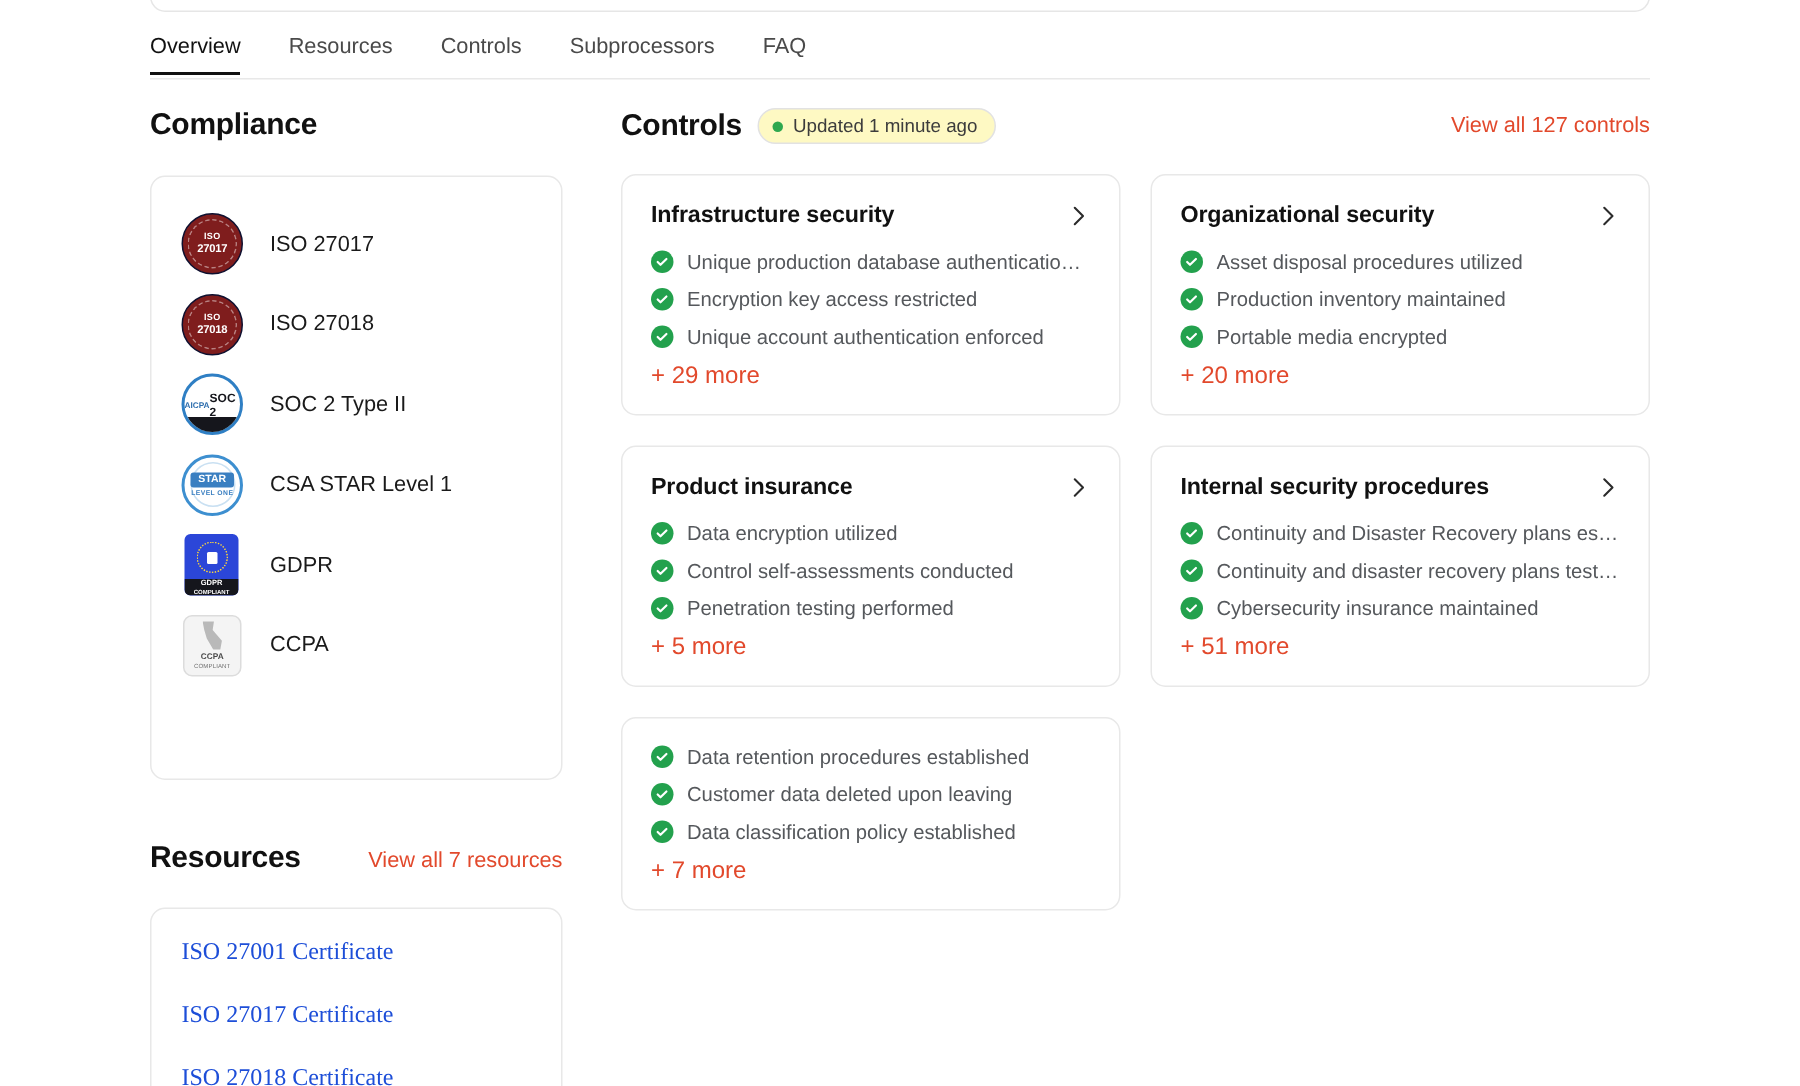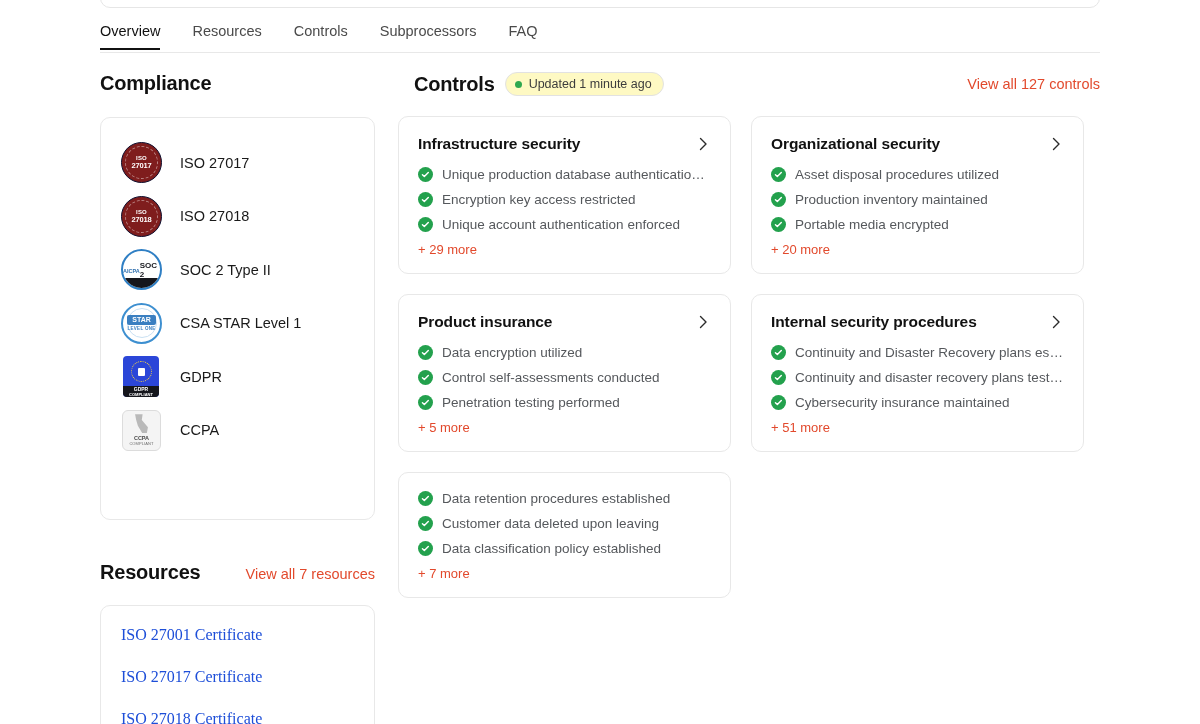--- a/index.html
+++ b/index.html
@@ -183,21 +183,21 @@
     border: 1px solid #e8e8e8; border-radius: 10px;
     background: #fff;
     padding: 20px 0 0 20px;
   }
   .res-item {
     font-size: 16px; color: #1d4ed8; cursor: pointer;
     margin-bottom: 24px; line-height: 18px; font-family: Liberation Serif, serif;
   }
 
   
-  .cards { position: absolute; left: 398px; top: 116px; width: 686px; }
+  .cards { position: absolute; left: 414px; top: 116px; width: 686px; }
   .card-row { display: flex; gap: 20px; margin-bottom: 20px; }
   .ctl-card {
     width: 333px;
     border: 1px solid #e8e8e8; border-radius: 10px;
     background: #fff;
     padding: 18px 19px 16px 19px;
   }
   .ctl-head {
     display: flex; align-items: center; justify-content: space-between;
     margin-bottom: 14px;
@@ -214,21 +214,21 @@
     width: 15px; height: 15px; border-radius: 50%;
     background: #23a14d; flex: none;
     display: flex; align-items: center; justify-content: center;
   }
   .check svg { display: block; }
   .ctl-text {
     font-size: 13.5px; color: #55585c;
     white-space: nowrap; overflow: hidden; text-overflow: ellipsis;
   }
   .ctl-more {
-    font-size: 13px; color: #e2492c; cursor: pointer;
+    font-size: 16px; color: #e2492c; cursor: pointer;
   }
 </style>
 </head>
 <body>
 
 <div class="page">
 
   <div class="top-card-sliver"></div>
 
   <nav class="tabs">

